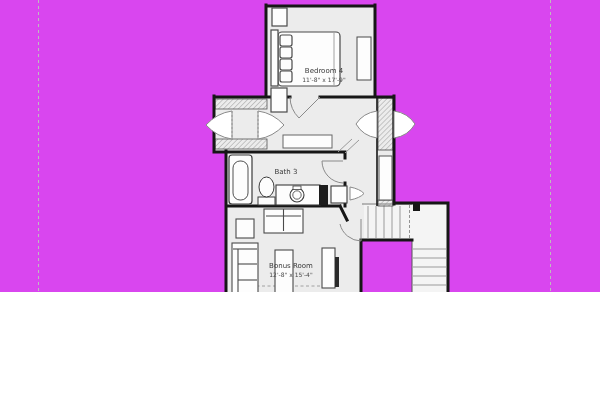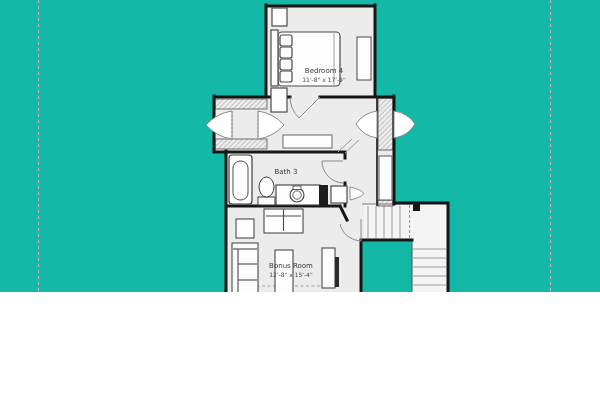--- a/index.html
+++ b/index.html
@@ -1,19 +1,19 @@
 <!DOCTYPE html>
 <html><head>
 <meta charset="utf-8">
 <style>
   html,body{margin:0;padding:0;background:#ffffff;}
   .page{
     position:relative;
     width:600px;height:292px;
-    background:#14b8a6;
+    background:#d946ef;
     overflow:hidden;
     font-family:"DejaVu Sans", sans-serif;
   }
   svg{display:block;}
   .room-label{font-size:7px;fill:#3a3a3a;text-anchor:middle;font-family:"DejaVu Sans",sans-serif;}
   .room-dims{font-size:6px;fill:#4a4a4a;text-anchor:middle;font-family:"DejaVu Sans",sans-serif;}
 </style>
 </head>
 <body>
 

